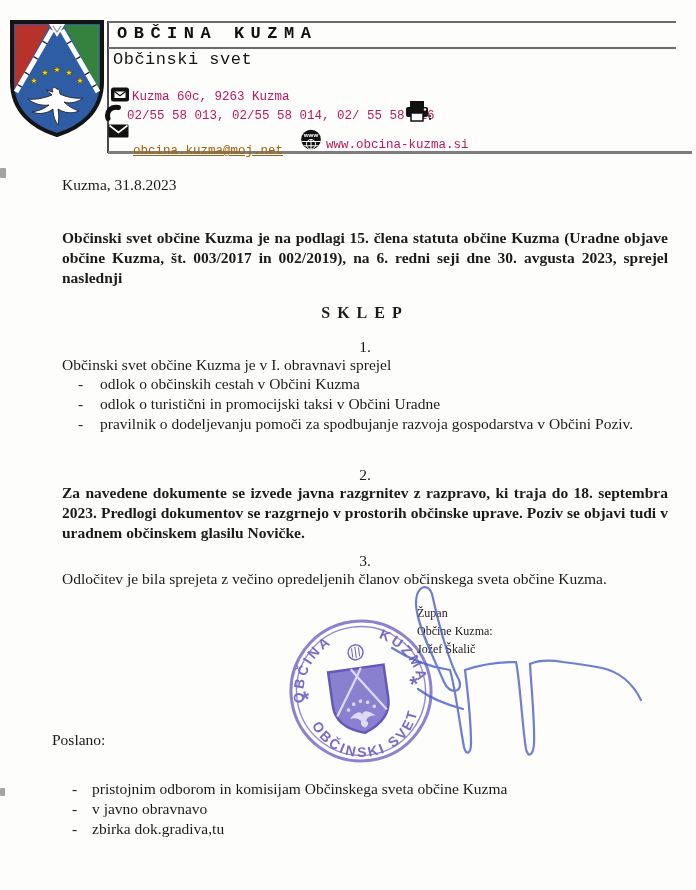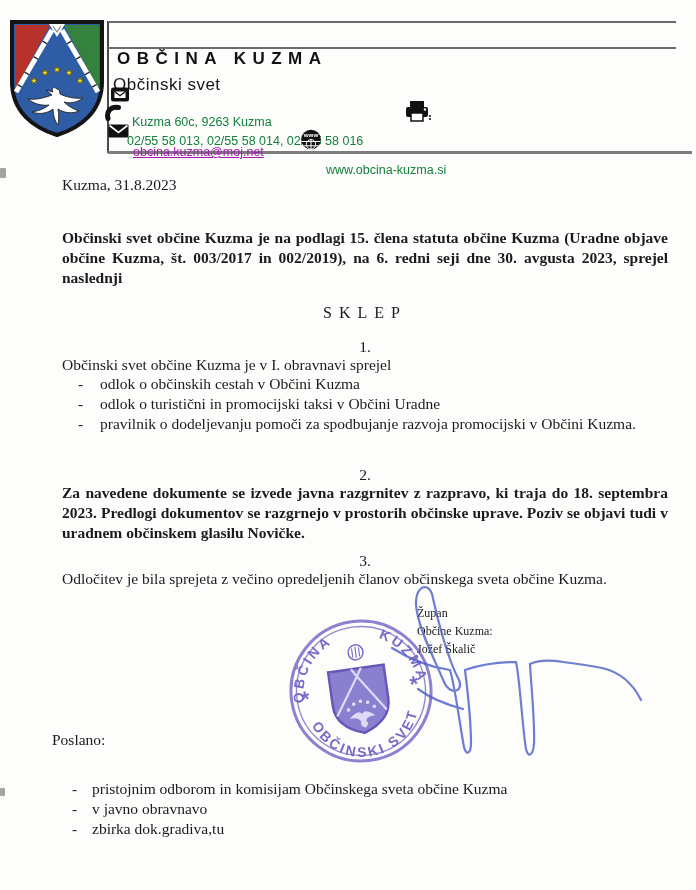--- a/index.html
+++ b/index.html
@@ -3,38 +3,38 @@
 <meta charset="utf-8">
 <style>
   html,body{margin:0;padding:0;background:#e8e8e8;}
   .page{
     position:relative; width:696px; height:890px; margin:0 auto;
     background:#fdfdfb; overflow:hidden;
     font-family:"Liberation Serif", serif; color:#1b1b1b;
   }
   .abs{position:absolute;}
   
-  .sans{font-family:Liberation Sans, sans-serif;margin-top:25px;}
+  .sans{font-family:Liberation Mono, monospace;}
   .muni-name{left:117px; top:24px; font-weight:bold; font-size:17px; letter-spacing:6.5px; color:#111;}
   .council-name{left:113px; top:50px; font-size:17px; letter-spacing:.5px; color:#161616;}
   .hrule{background:#6b6b6b; height:2px;}
   .rule-top{left:108px; top:21px; width:568px;}
   .rule-mid{left:108px; top:47px; width:568px;}
   .rule-bottom{left:108px; top:151px; width:584px; height:2.5px; background:#7d7d7d;}
   .vline{left:107px; top:21px; width:2px; height:132px; background:#4a4a4a;}
-  .contact{font-size:12.5px; color:#15803d; white-space:nowrap;}
+  .contact{font-size:12.5px; color:#be185d; white-space:nowrap;}
   .addr-text{left:132px; top:90px;}
   .phone-text{left:127px; top:109px;}
-  .email-link{left:133px; top:120px; color:#a21caf; text-decoration:underline;}
+  .email-link{left:133px; top:144px; color:#a16207; text-decoration:underline;}
   .site-text{left:326px; top:138px;}
   
   .body-txt{font-size:15.5px; line-height:20px;}
   .meta{left:62px; top:175px;}
   .intro{left:62px; top:228px; width:606px; text-align:justify;font-weight:bold;}
-  .sklep{left:62px; top:304px; width:606px; text-align:center; font-weight:normal;
+  .sklep{left:62px; top:304px; width:606px; text-align:center; font-weight:bold;
          font-size:16px; letter-spacing:7px;}
   .secnum{left:62px; width:606px; text-align:center;}
   .n1{top:337px;} .n2{top:465px;} .n3{top:551px;}
   .s1lead{left:62px; top:355px;}
   .bullets{left:62px; top:374px; width:606px;}
   .b-row{display:flex;}
   .b-dash{margin-left:16px; width:22px; flex:0 0 22px;}
   .b-text{flex:1; text-align:justify;}
   .s2body{left:62px; top:483px; width:606px; font-weight:bold; text-align:justify;}
   .s3body{left:62px; top:569px;}
@@ -142,21 +142,21 @@
     <div class="b-row">
       <span class="b-dash">-</span>
       <span class="b-text">odlok o občinskih cestah v Občini Kuzma</span>
     </div>
     <div class="b-row">
       <span class="b-dash">-</span>
       <span class="b-text">odlok o turistični in promocijski taksi v Občini Uradne</span>
     </div>
     <div class="b-row">
       <span class="b-dash">-</span>
-      <span class="b-text">pravilnik o dodeljevanju pomoči za spodbujanje razvoja promocijski v Občini Kuzma.</span>
+      <span class="b-text">pravilnik o dodeljevanju pomoči za spodbujanje razvoja gospodarstva v Občini Poziv.</span>
     </div>
   </div>
 
   <div class="abs body-txt secnum n2">2.</div>
   <div class="abs body-txt s2body">Za navedene dokumente se izvede javna razgrnitev z razpravo, ki traja do 18. septembra 2023. Predlogi dokumentov se razgrnejo v prostorih občinske uprave. Poziv se objavi tudi v uradnem občinskem glasilu Novičke.</div>
 
   <div class="abs body-txt secnum n3">3.</div>
   <div class="abs body-txt s3body">Odločitev je bila sprejeta z večino opredeljenih članov občinskega sveta občine Kuzma.</div>
 
   <svg class="abs stamp-svg" width="150" height="150" viewBox="0 0 150 150">

